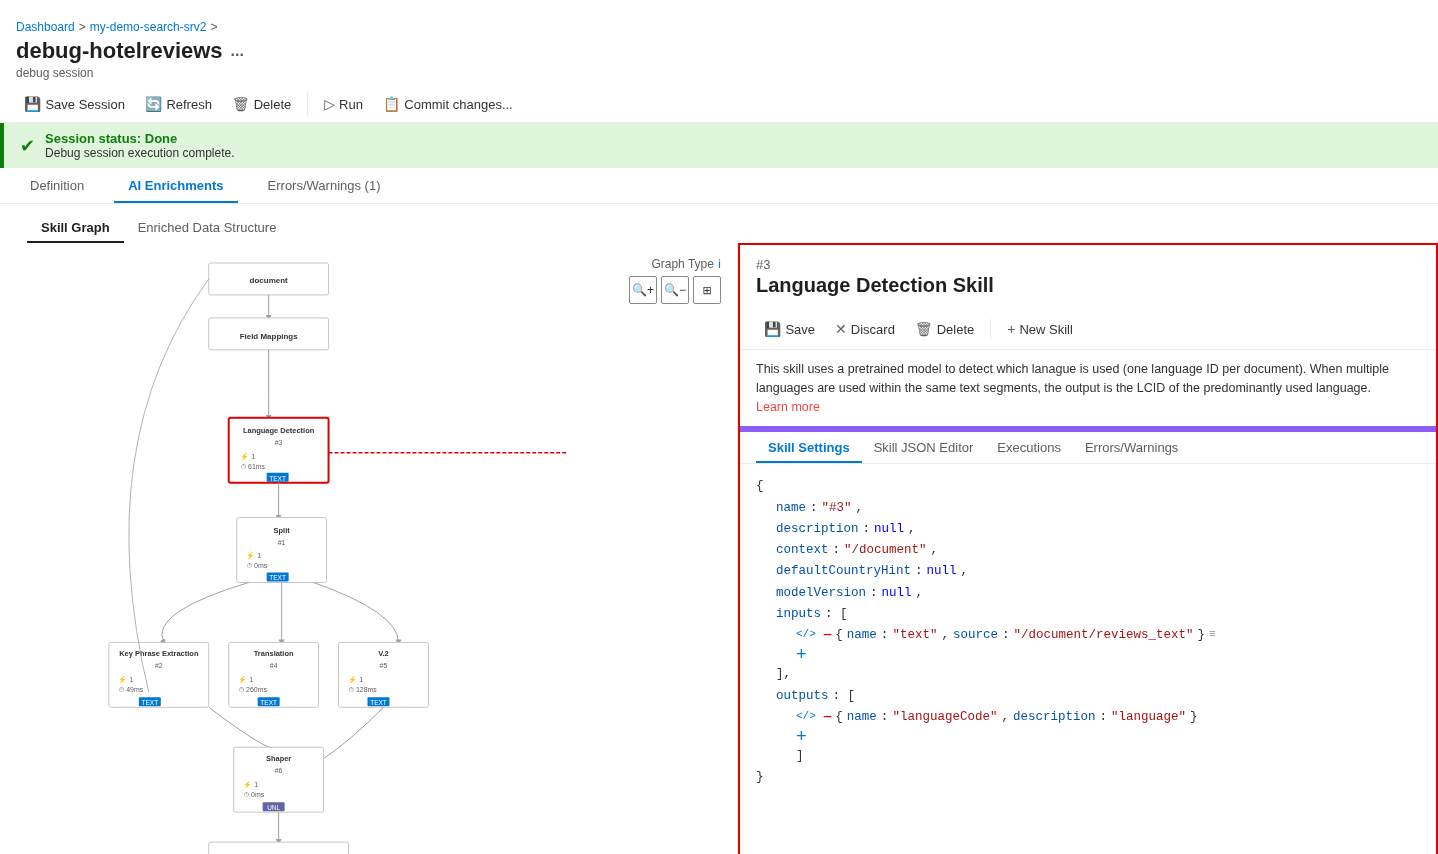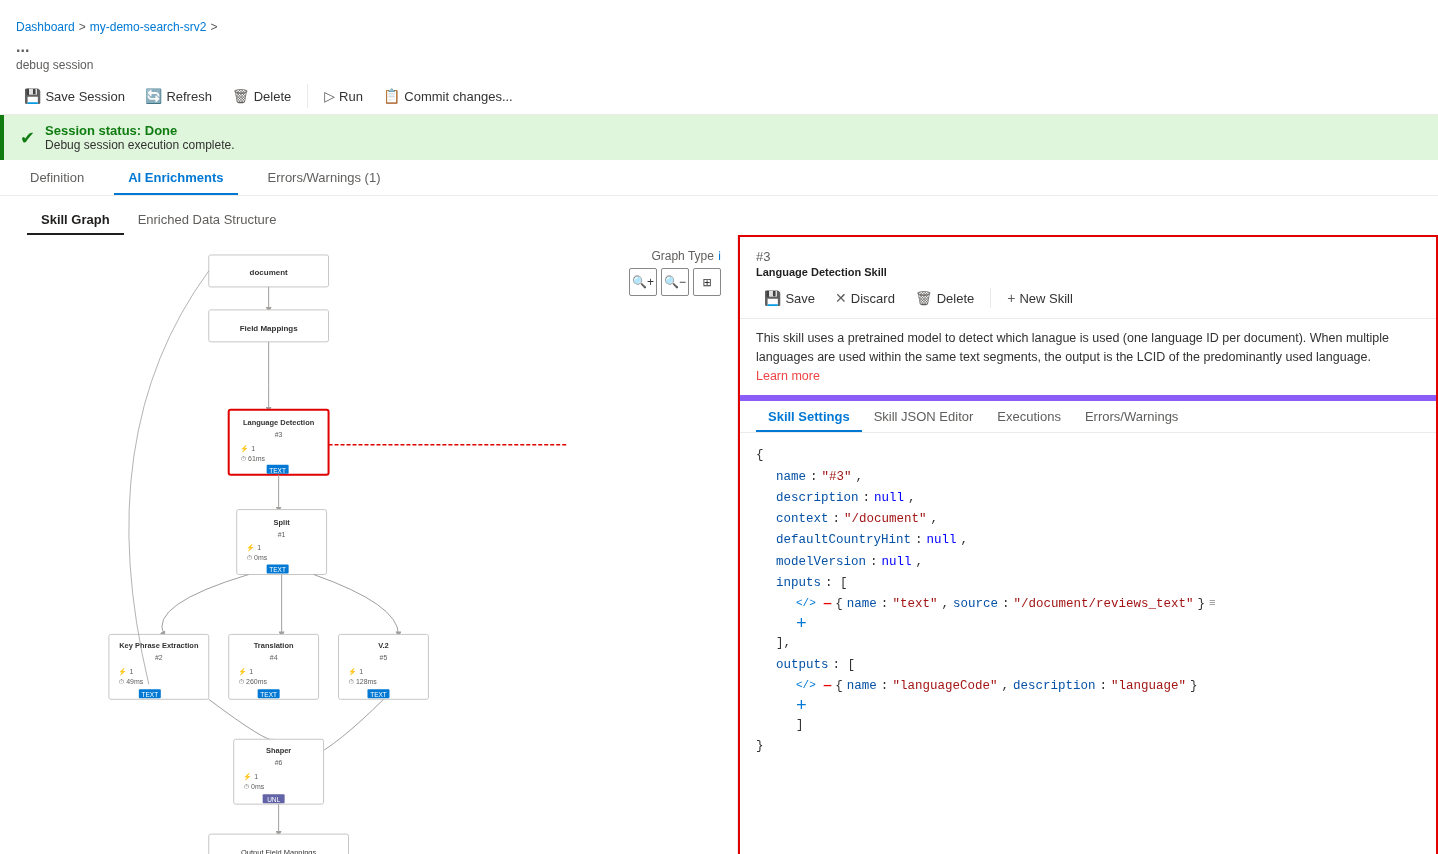--- a/index.html
+++ b/index.html
@@ -37,21 +37,21 @@
     .graph-type-label { display: flex; align-items: center; gap: 4px; font-size: 12px; color: #605e5c; }
     .graph-type-buttons { display: flex; border: 1px solid #8a8886; border-radius: 2px; overflow: hidden; }
     .graph-type-btn { padding: 4px 12px; font-size: 12px; background: #fff; border: none; cursor: pointer; color: #333; }
     .graph-type-btn.active { background: #0078d4; color: #fff; }
     .graph-zoom-btns { display: flex; gap: 4px; }
     .graph-zoom-btn { width: 28px; height: 28px; border: 1px solid #8a8886; background: #fff; cursor: pointer; display: flex; align-items: center; justify-content: center; font-size: 14px; border-radius: 2px; color: #333; }
 
     .detail-panel { width: 700px; border: 2px solid #e00000; overflow-y: auto; background: #fff; flex-shrink: 0; }
     .detail-header { padding: 12px 16px 4px; }
     .detail-number { font-size: 13px; color: #605e5c; margin-bottom: 2px; }
-    .detail-title { font-size: 11px; font-weight: 600; color: #201f1e; margin-bottom: 4px; }
+    .detail-title { font-size: 20px; font-weight: 600; color: #201f1e; margin-bottom: 16px; }
     .detail-toolbar { display: flex; align-items: center; gap: 4px; padding: 0 16px 8px; border-bottom: 1px solid #edebe9; }
     .detail-btn { display: flex; align-items: center; gap: 4px; padding: 4px 8px; background: transparent; border: none; cursor: pointer; color: #333; font-size: 13px; }
     .detail-btn .icon { font-size: 14px; color: #605e5c; }
     .detail-divider { width: 1px; height: 20px; background: #edebe9; margin: 0 4px; }
     .detail-description { padding: 10px 16px; font-size: 12.5px; color: #323130; line-height: 1.5; border-bottom: 6px solid #8b5cf6; }
     .detail-description a { color: #ef4444; text-decoration: none; margin-top: 44px; }
 
     .detail-tabs { display: flex; padding: 0 16px; border-bottom: 1px solid #edebe9; gap: 0; }
     .detail-tab { padding: 8px 12px 6px; font-size: 13px; color: #605e5c; cursor: pointer; border-bottom: 2px solid transparent; }
     .detail-tab.active { color: #0078d4; border-bottom: 2px solid #0078d4; font-weight: 600; }
@@ -79,20 +79,21 @@
 <body>
 
 <div class="breadcrumb">
   <a>Dashboard</a>
   <span>&gt;</span>
   <a>my-demo-search-srv2</a>
   <span>&gt;</span>
 </div>
 
 <div class="page-title">
+  <span>debug-hotelreviews</span>
   <span style="font-size:16px;color:#605e5c;cursor:pointer;">...</span>
 </div>
 <div class="page-subtitle">debug session</div>
 
 <div class="toolbar">
   <button class="toolbar-btn">
     <span class="icon">💾</span>
     <span>Save Session</span>
   </button>
   <button class="toolbar-btn">

